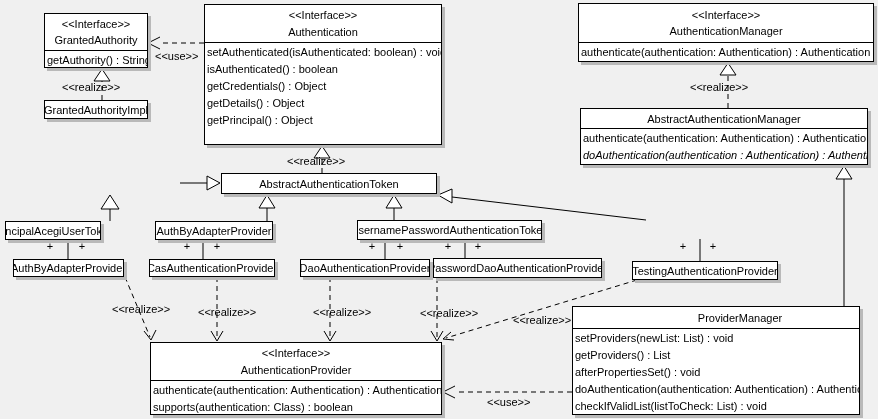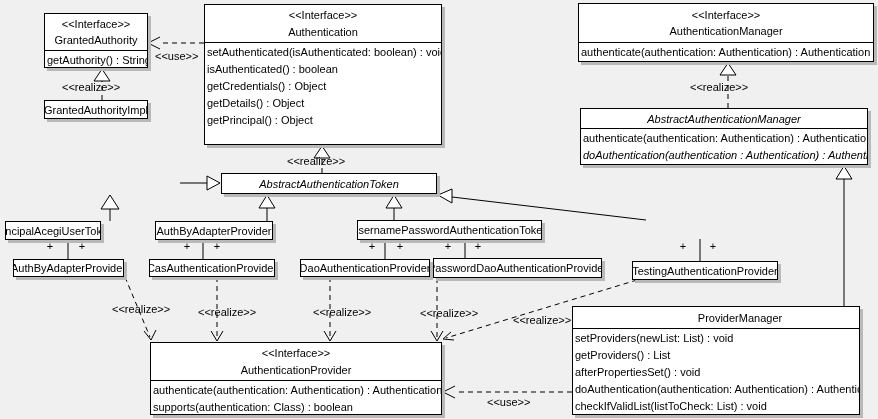--- a/index.html
+++ b/index.html
@@ -7,21 +7,21 @@
           font-family:"Liberation Sans",sans-serif;font-size:11px;color:#000;}
   svg.wires{position:absolute;left:0;top:0;z-index:1;}
   .e{stroke:#000;stroke-width:1;fill:none;}
   .d{stroke-dasharray:5,4;}
   .tri{fill:#fff;stroke:#000;stroke-width:1;}
   .uml-class{position:absolute;z-index:2;background:#fff;border:1px solid #000;
              box-shadow:3px 3px 0 0 #b9b9b9;box-sizing:border-box;overflow:hidden;}
   .title{display:flex;flex-direction:column;justify-content:space-evenly;align-items:center;
          box-sizing:border-box;}
   .cname{white-space:nowrap;}
-  .abstract .cname{font-style:italic;}
+  .abstract .cname{}
   .stereo{white-space:nowrap;}
   .methods{border-top:1px solid #000;box-sizing:border-box;padding:1px 0 0 0;}
   .m{height:17px;line-height:17px;padding-left:2px;white-space:nowrap;}
   .m.it{font-style:italic;}
   .simple{display:flex;align-items:center;justify-content:center;}
   .edge-label{position:absolute;z-index:3;white-space:nowrap;}
   .plus{position:absolute;z-index:3;width:8px;text-align:center;}
 </style>
 </head>
 <body>

